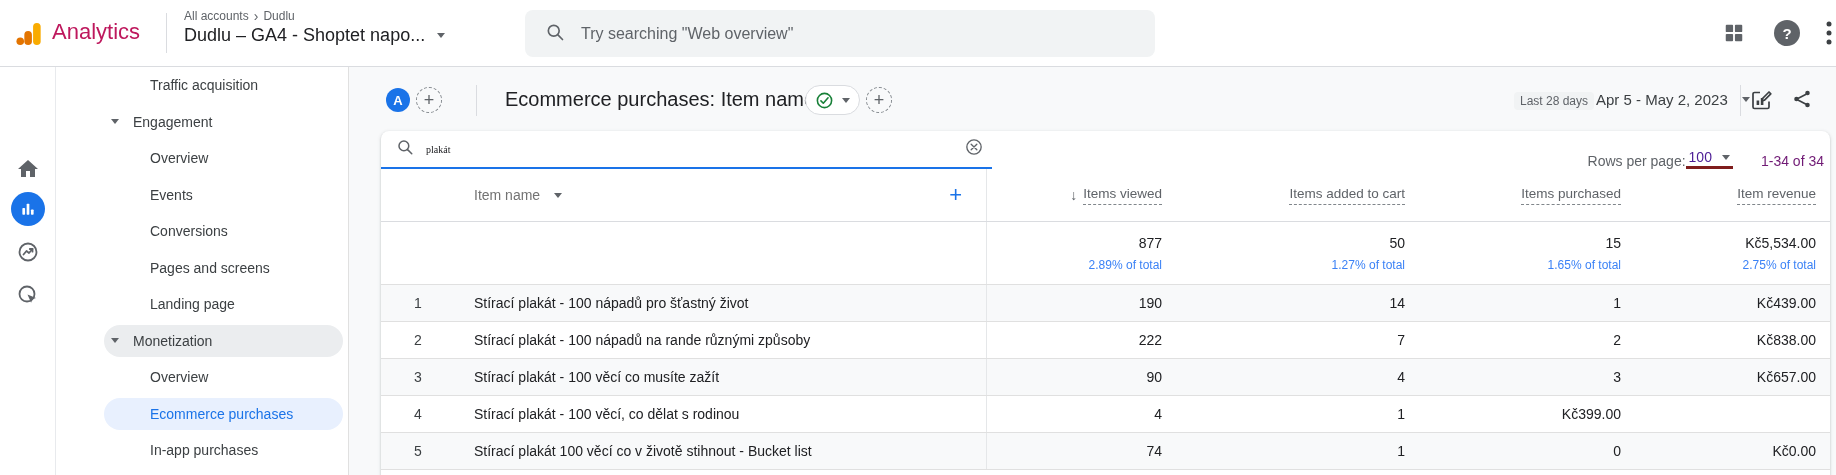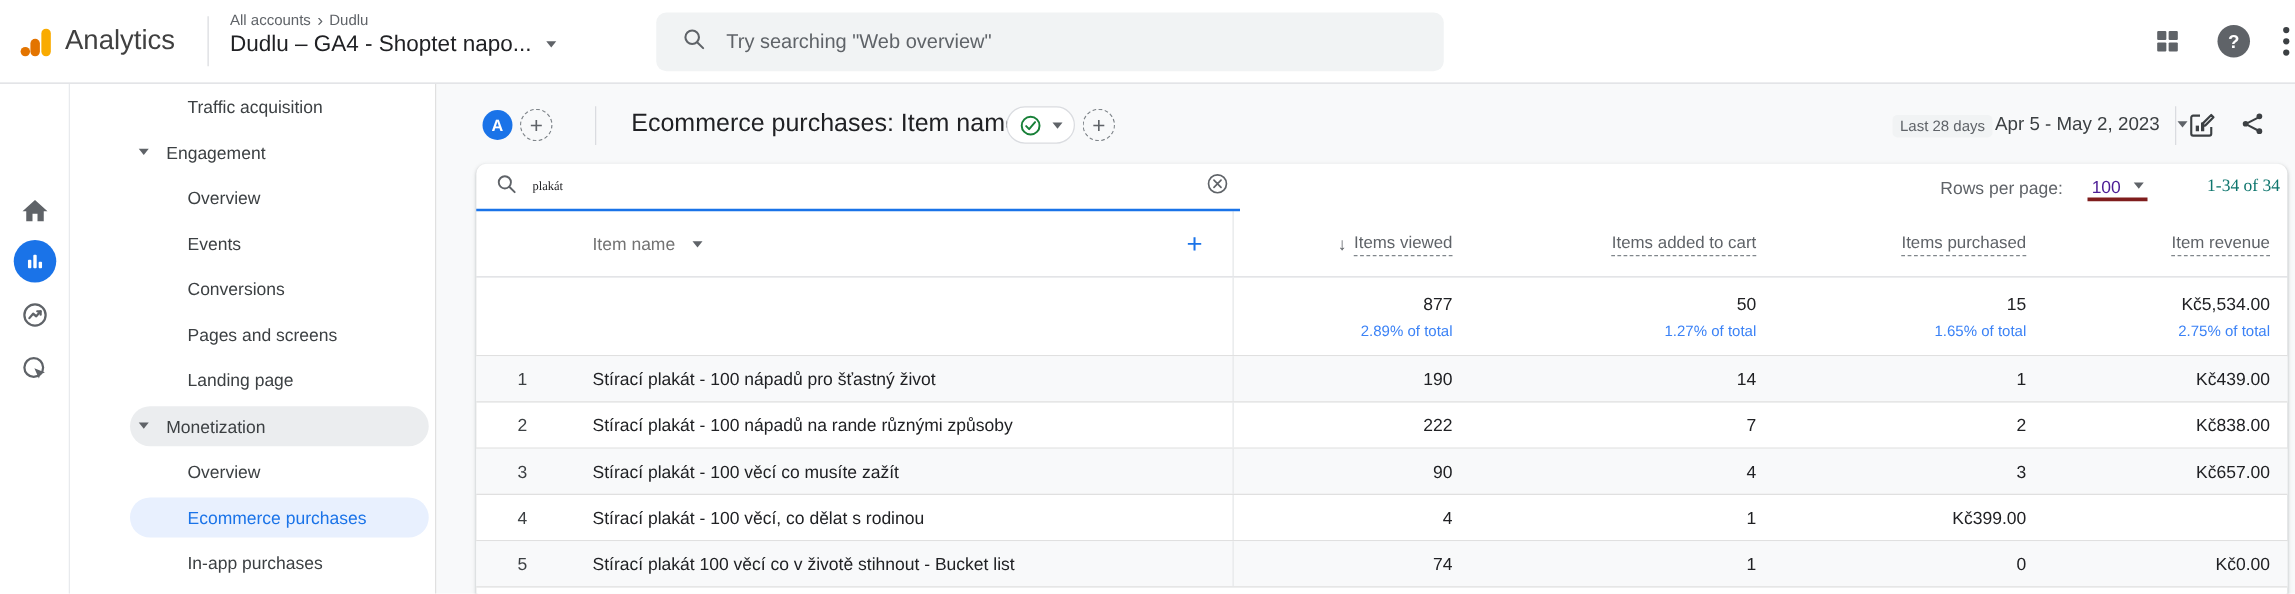--- a/index.html
+++ b/index.html
@@ -10,21 +10,21 @@
     color: #202124;
     position: relative;
   }
   
   .topbar {
     position: absolute; top: 0; left: 0; right: 0; height: 67px;
     background: #fff; border-bottom: 1px solid #dadce0; z-index: 30;
   }
   .topbar > div { position: absolute; }
   .logo { left: 14px; top: 20px; }
-  .brand { left: 52px; top: 19px; font-size: 22px; color: #404040; }
+  .brand { left: 52px; top: 19px; font-size: 22px; color: #be185d; }
   .tb-divider { left: 166px; top: 13px; width: 1px; height: 40px; background: #dadce0; }
   .crumbs { left: 184px; top: 9px; }
   .crumb-line { font-size: 12px; color: #5f6368; display: flex; align-items: center; gap: 5px; }
   .crumb-sep { font-size: 14px; color: #5f6368; line-height: 10px; }
   .prop-line { display: flex; align-items: center; margin-top: 2px; }
   .prop-name { font-size: 18px; color: #202124; }
   .caret { width: 0; height: 0; border-left: 4px solid transparent; border-right: 4px solid transparent; border-top: 5px solid #5f6368; display: inline-block; }
   .prop-line .caret { margin-left: 12px; }
   .tb-search {
     left: 525px; top: 10px; width: 630px; height: 47px;
@@ -93,24 +93,24 @@
     box-shadow: 0 1px 2px rgba(60,64,67,.25), 0 1px 4px rgba(60,64,67,.12); }
 
   
   .filter-row { position: relative; height: 38px; }
   .filter-zone { position: absolute; left: 0; top: 0; width: 611px; height: 38px;
     border-bottom: 2px solid #1a73e8; display: flex; align-items: center;
     padding: 0 8px 0 15px; gap: 12px; }
   .filter-input { flex: 1; border: none; outline: none; background: transparent;
     font-family: Liberation Serif, serif; font-size: 10px; color: #202124; }
   .pager-zone { position: absolute; right: 6px; top: 0; height: 38px;
-    display: flex; align-items: center; font-size: 14px; color: #5f6368; gap: 20px; }
+    display: flex; align-items: flex-end; font-size: 14px; color: #5f6368; }
   .rpp-value { color: #4c1d95; border-bottom: 3px solid #7f1d1d; padding: 1px 3px;
     display: inline-flex; align-items: center; gap: 10px; }
-  .range-label { margin-left: 28px; color: #0f766e; font-family: Liberation Serif, serif; }
+  .range-label { margin-left: 28px; color: #701a75; }
 
   
   .tgrid { display: grid; grid-template-columns: 74px 532px 189px 243px 216px 195px; }
   .col-name { border-right: 1px solid #e5e7e9; }
   .thead-row { height: 53px; border-bottom: 1px solid #dadce0; }
   .thead-row .col-name { display: flex; align-items: center; padding-left: 19px; }
   .dim-hdr { font-size: 14px; color: #737373; }
   .dim-caret { margin-left: 14px; }
   .dim-spacer { flex: 1; }
   .add-col { color: #1a73e8; font-size: 22px; font-weight: 400; margin-right: 24px; }

